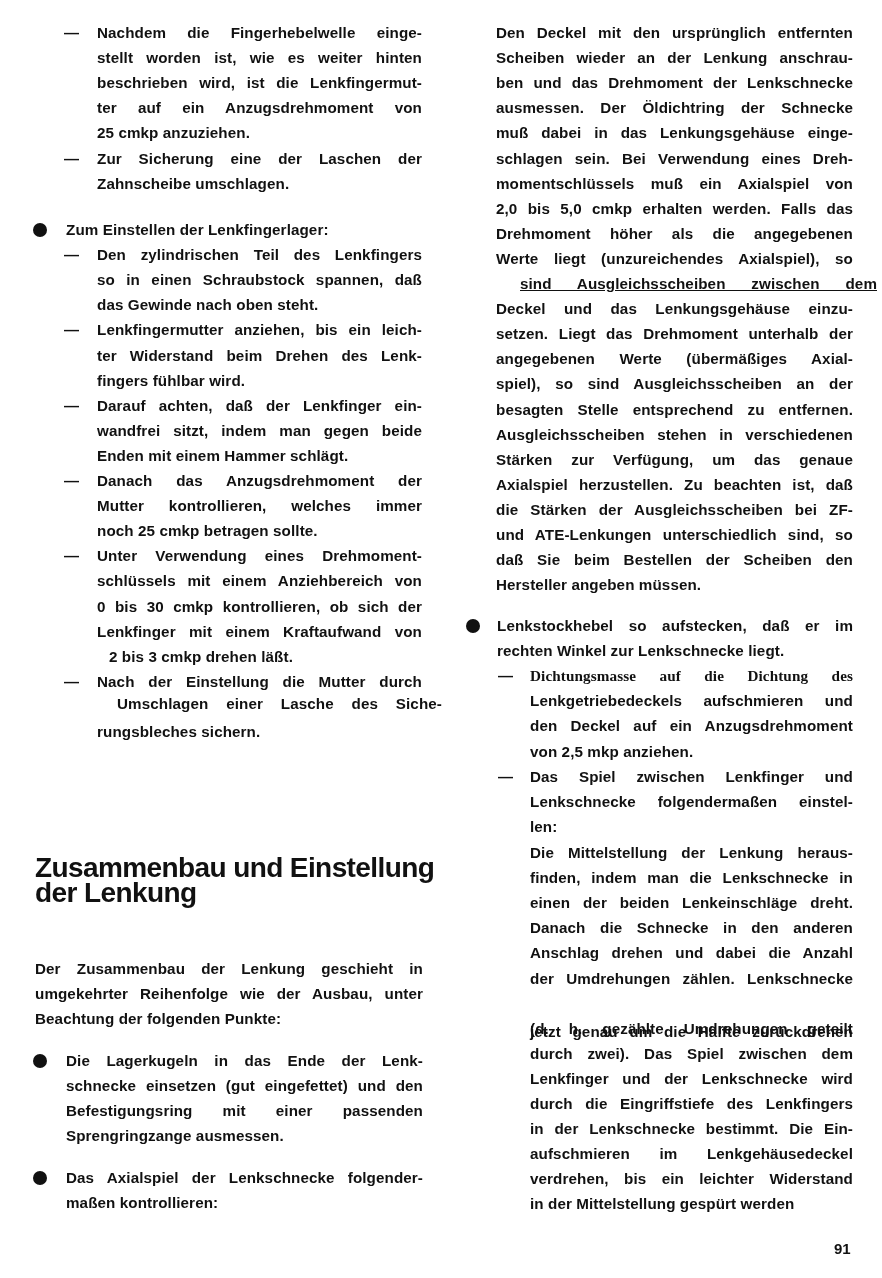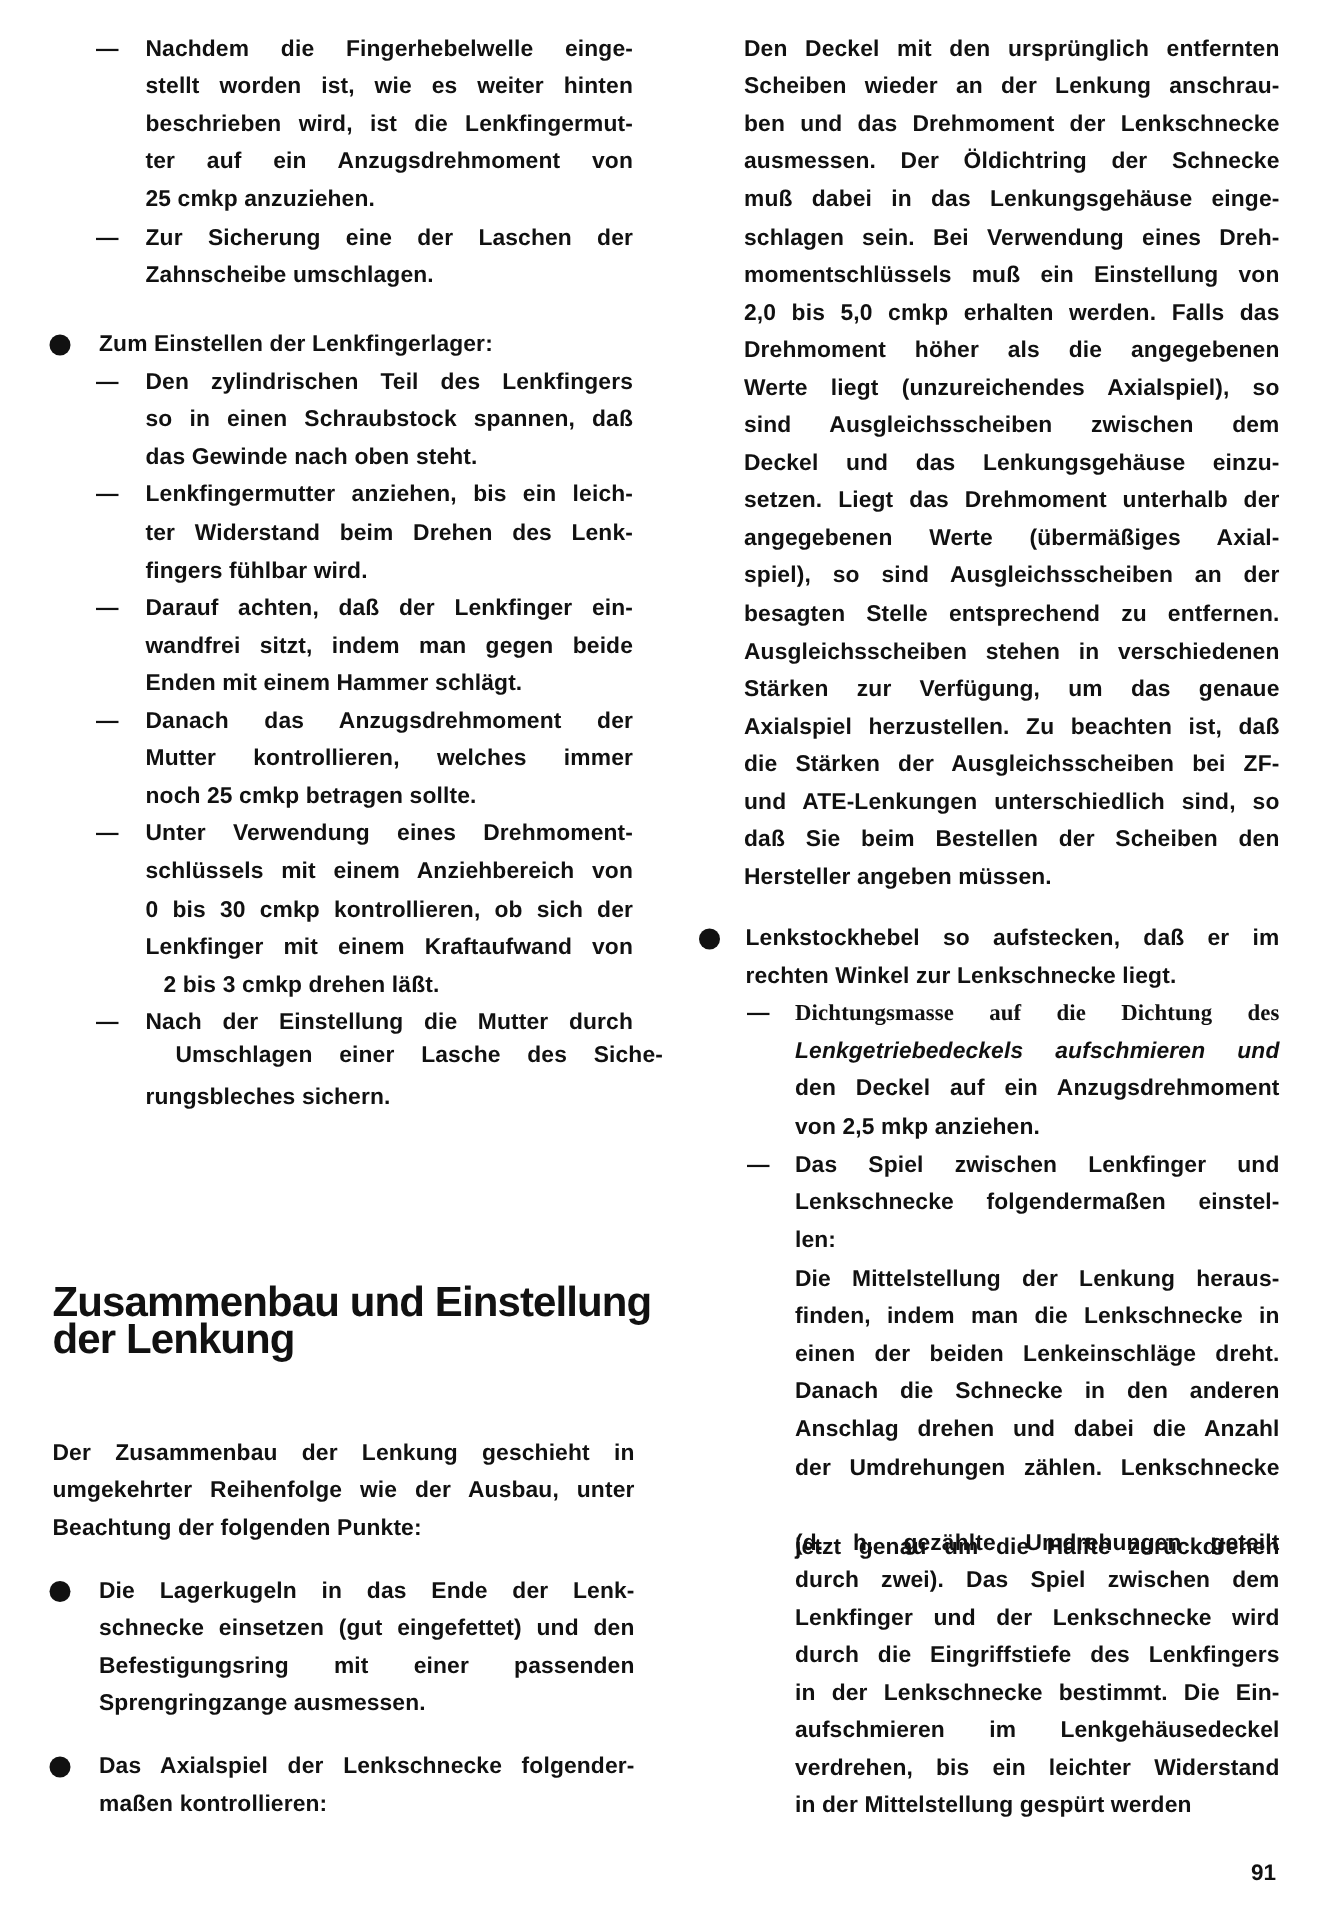--- a/index.html
+++ b/index.html
@@ -66,43 +66,43 @@
     <div class="line last" style="left: 66px; top: 1123.3px; width: 357px;">Sprengringzange ausmessen.</div>
     <div class="bullet" style="left: 33px; top: 1171px;"></div>
     <div class="line" style="left: 66px; top: 1165px; width: 357px;">Das Axialspiel der Lenkschnecke folgender-</div>
     <div class="line last" style="left: 66px; top: 1190.1px; width: 357px;">maßen kontrollieren:</div>
     <div class="line" style="left: 496px; top: 20px; width: 357px;">Den Deckel mit den ursprünglich entfernten</div>
     <div class="line" style="left: 496px; top: 45.1px; width: 357px;">Scheiben wieder an der Lenkung anschrau-</div>
     <div class="line" style="left: 496px; top: 70.2px; width: 357px;">ben und das Drehmoment der Lenkschnecke</div>
     <div class="line" style="left: 496px; top: 95.3px; width: 357px;">ausmessen. Der Öldichtring der Schnecke</div>
     <div class="line" style="left: 496px; top: 120.4px; width: 357px;">muß dabei in das Lenkungsgehäuse einge-</div>
     <div class="line" style="left: 496px; top: 145.5px; width: 357px;">schlagen sein. Bei Verwendung eines Dreh-</div>
-    <div class="line" style="left: 496px; top: 170.6px; width: 357px;">momentschlüssels muß ein Einstellung von</div>
+    <div class="line" style="left: 496px; top: 170.6px; width: 357px;">momentschlüssels muß ein Axialspiel von</div>
     <div class="line" style="left: 496px; top: 195.7px; width: 357px;">2,0 bis 5,0 cmkp erhalten werden. Falls das</div>
     <div class="line" style="left: 496px; top: 220.8px; width: 357px;">Drehmoment höher als die angegebenen</div>
     <div class="line" style="left: 496px; top: 245.9px; width: 357px;">Werte liegt (unzureichendes Axialspiel), so</div>
-    <div class="line" style="left: 496px; top: 271px; width: 357px;">sind Ausgleichsscheiben zwischen dem</div>
+    <div class="line" style="left: 520px; top: 271px; width: 357px; text-decoration: underline;">sind Ausgleichsscheiben zwischen dem</div>
     <div class="line" style="left: 496px; top: 296.1px; width: 357px;">Deckel und das Lenkungsgehäuse einzu-</div>
     <div class="line" style="left: 496px; top: 321.2px; width: 357px;">setzen. Liegt das Drehmoment unterhalb der</div>
     <div class="line" style="left: 496px; top: 346.3px; width: 357px;">angegebenen Werte (übermäßiges Axial-</div>
     <div class="line" style="left: 496px; top: 371.4px; width: 357px;">spiel), so sind Ausgleichsscheiben an der</div>
     <div class="line" style="left: 496px; top: 396.5px; width: 357px;">besagten Stelle entsprechend zu entfernen.</div>
     <div class="line" style="left: 496px; top: 421.6px; width: 357px;">Ausgleichsscheiben stehen in verschiedenen</div>
     <div class="line" style="left: 496px; top: 446.7px; width: 357px;">Stärken zur Verfügung, um das genaue</div>
     <div class="line" style="left: 496px; top: 471.8px; width: 357px;">Axialspiel herzustellen. Zu beachten ist, daß</div>
     <div class="line" style="left: 496px; top: 496.9px; width: 357px;">die Stärken der Ausgleichsscheiben bei ZF-</div>
     <div class="line" style="left: 496px; top: 522px; width: 357px;">und ATE-Lenkungen unterschiedlich sind, so</div>
     <div class="line" style="left: 496px; top: 547.1px; width: 357px;">daß Sie beim Bestellen der Scheiben den</div>
     <div class="line last" style="left: 496px; top: 572.2px; width: 357px;">Hersteller angeben müssen.</div>
     <div class="bullet" style="left: 466px; top: 619px;"></div>
     <div class="line" style="left: 497px; top: 613px; width: 356px;">Lenkstockhebel so aufstecken, daß er im</div>
     <div class="line last" style="left: 497px; top: 638.1px; width: 356px;">rechten Winkel zur Lenkschnecke liegt.</div>
     <div class="dash" style="left: 498px; top: 663.2px;">—</div>
     <div class="line" style="left: 530px; top: 663.2px; width: 323px; font-family: Liberation Serif, serif;">Dichtungsmasse auf die Dichtung des</div>
-    <div class="line" style="left: 530px; top: 688.3px; width: 323px; font-style: italic;">Lenkgetriebedeckels aufschmieren und</div>
+    <div class="line" style="left: 530px; top: 688.3px; width: 323px;">Lenkgetriebedeckels aufschmieren und</div>
     <div class="line" style="left: 530px; top: 713.4px; width: 323px;">den Deckel auf ein Anzugsdrehmoment</div>
     <div class="line last" style="left: 530px; top: 738.5px; width: 323px;">von 2,5 mkp anziehen.</div>
     <div class="dash" style="left: 498px; top: 763.6px;">—</div>
     <div class="line" style="left: 530px; top: 763.6px; width: 323px;">Das Spiel zwischen Lenkfinger und</div>
     <div class="line" style="left: 530px; top: 788.7px; width: 323px;">Lenkschnecke folgendermaßen einstel-</div>
     <div class="line last" style="left: 530px; top: 813.8px; width: 323px;">len:</div>
     <div class="line" style="left: 530px; top: 840px; width: 323px;">Die Mittelstellung der Lenkung heraus-</div>
     <div class="line" style="left: 530px; top: 865.1px; width: 323px;">finden, indem man die Lenkschnecke in</div>
     <div class="line" style="left: 530px; top: 890.2px; width: 323px;">einen der beiden Lenkeinschläge dreht.</div>
     <div class="line" style="left: 530px; top: 915.3px; width: 323px;">Danach die Schnecke in den anderen</div>

